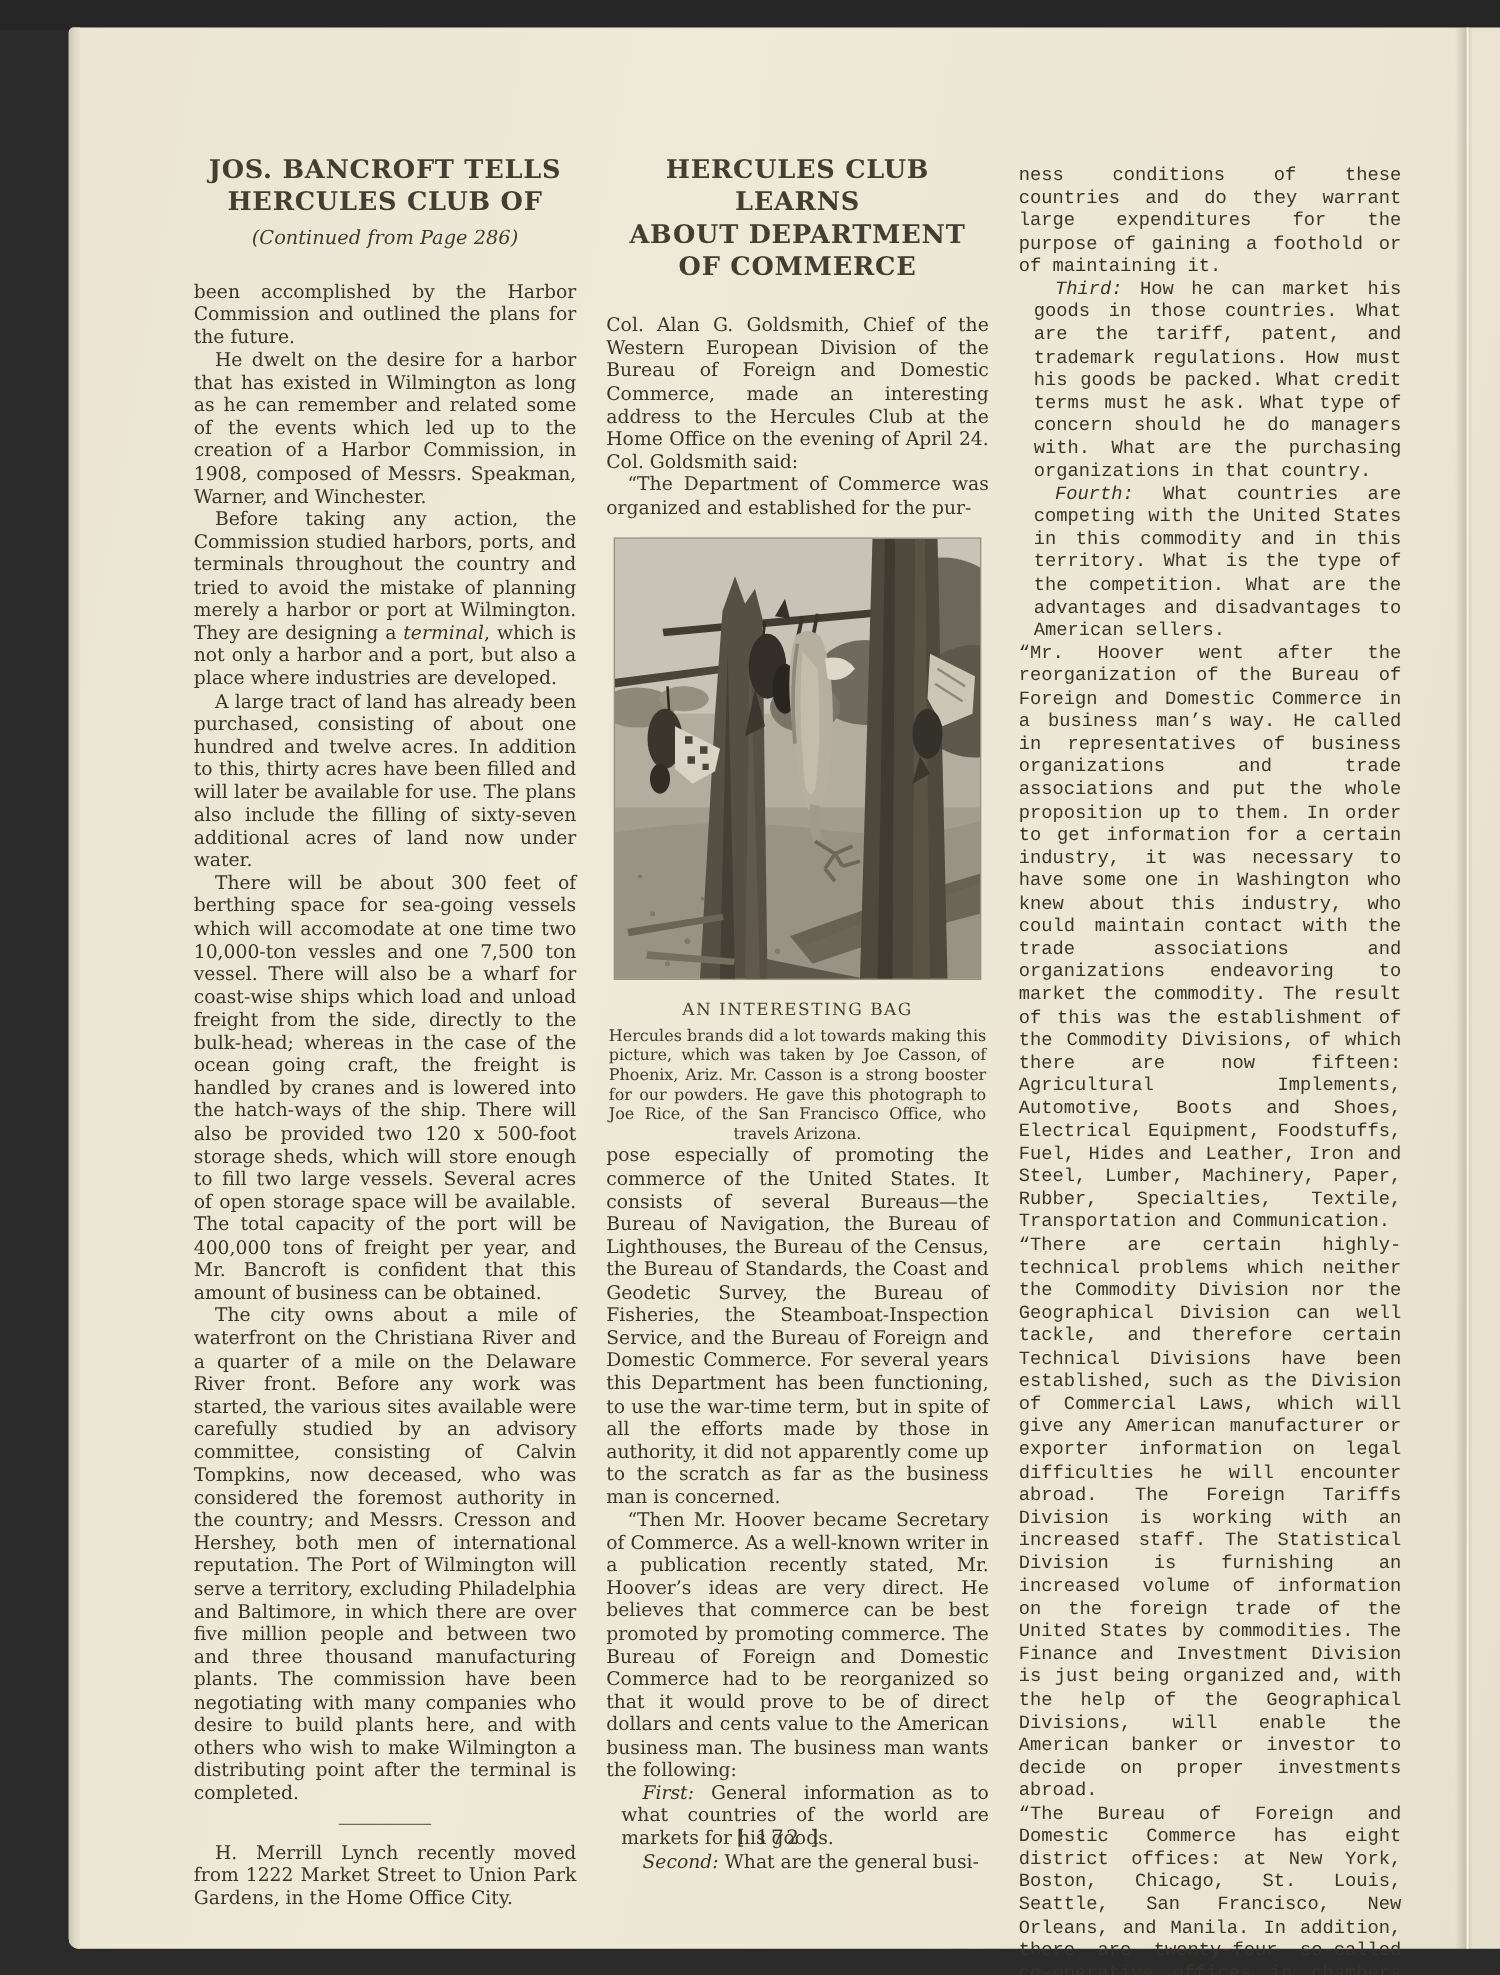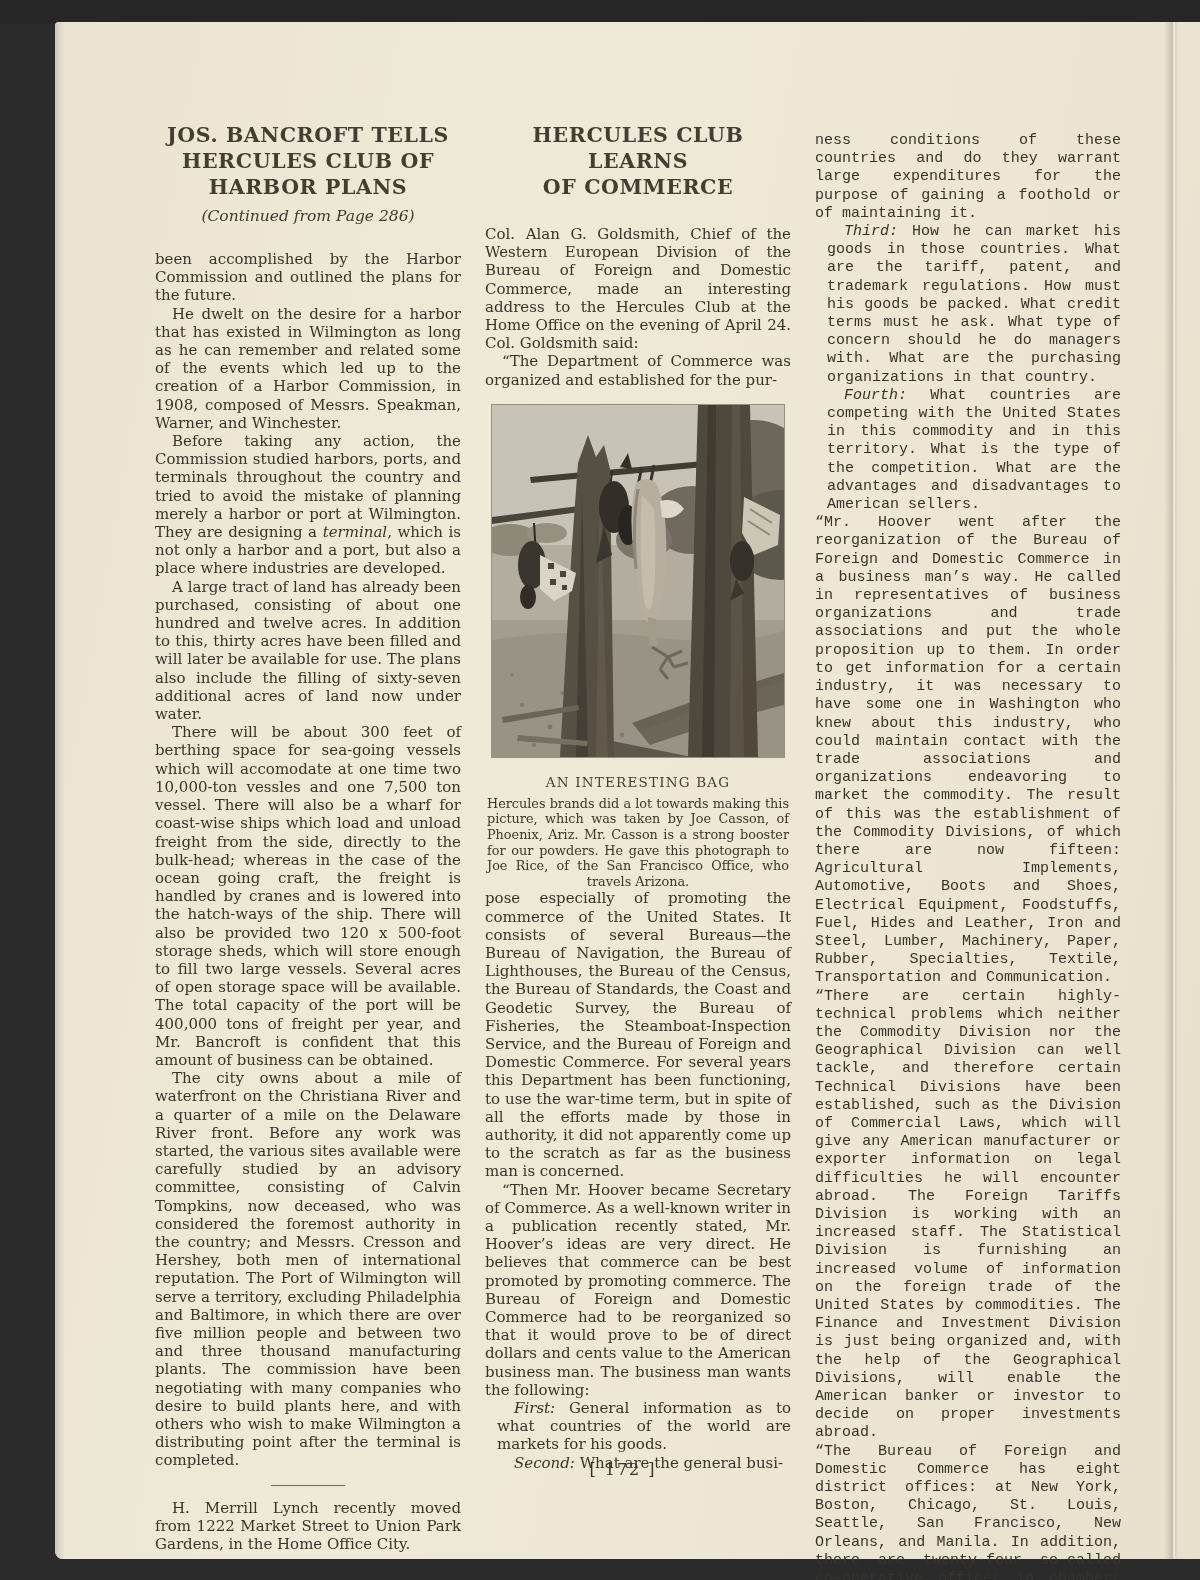--- a/index.html
+++ b/index.html
@@ -82,38 +82,38 @@
 <div class="page">
   <div class="page-edge"></div>
   <div class="crease"></div>
 
   <div class="content">
 
     <div class="col">
       <h1 class="headline">
         <div>JOS. BANCROFT TELLS</div>
         <div>HERCULES CLUB OF</div>
-        <div>HARBOR PLANS</div>
       </h1>
       <div class="subtitle">(Continued from Page 286)</div>
       <div class="bodytext">
         <p class="flush">been accomplished by the Harbor Commission and outlined the plans for the future.</p>
         <p>He dwelt on the desire for a harbor that has existed in Wilmington as long as he can remember and related some of the events which led up to the creation of a Harbor Commission, in 1908, composed of Messrs. Speakman, Warner, and Winchester.</p>
         <p><span>Before taking any action, the Commission studied harbors, ports, and terminals throughout the country and tried to avoid the mistake of planning merely a harbor or port at Wilmington. They are designing a </span><span class="em">terminal</span><span>, which is not only a harbor and a port, but also a place where industries are developed.</span></p>
         <p>A large tract of land has already been purchased, consisting of about one hundred and twelve acres.  In addition to this, thirty acres have been filled and will later be available for use. The plans also include the filling of sixty-seven additional acres of land now under water.</p>
         <p>There will be about 300 feet of berthing space for sea-going vessels which will accomodate at one time two 10,000-ton vessles and one 7,500 ton vessel. There will also be a wharf for coast-wise ships which load and unload freight from the side, directly to the bulk-head; whereas in the case of the ocean going craft, the freight is handled by cranes and is lowered into the hatch-ways of the ship. There will also be provided two 120 x 500-foot storage sheds, which will store enough to fill two large vessels. Several acres of open storage space will be available. The total capacity of the port will be 400,000 tons of freight per year, and Mr. Bancroft is confident that this amount of business can be obtained.</p>
         <p>The city owns about a mile of waterfront on the Christiana River and a quarter of a mile on the Delaware River front. Before any work was started, the various sites available were carefully studied by an advisory committee, consisting of Calvin Tompkins, now deceased, who was considered the foremost authority in the country; and Messrs. Cresson and Hershey, both men of international reputation. The Port of Wilmington will serve a territory, excluding Philadelphia and Baltimore, in which there are over five million people and between two and three thousand manufacturing plants.  The commission have been negotiating with many companies who desire to build plants here, and with others who wish to make Wilmington a distributing point after the terminal is completed.</p>
         <hr class="note-rule">
         <p>H. Merrill Lynch recently moved from 1222 Market Street to Union Park Gardens, in the Home Office City.</p>
       </div>
     </div>
 
     <div class="col">
       <h1 class="headline">
         <div>HERCULES CLUB LEARNS</div>
+        <div>ABOUT DEPARTMENT</div>
         <div>OF COMMERCE</div>
       </h1>
       <div class="bodytext">
         <p class="flush">Col. Alan G. Goldsmith, Chief of the Western European Division of the Bureau of Foreign and Domestic Commerce, made an interesting address to the Hercules Club at the Home Office on the evening of April 24.  Col. Goldsmith said:</p>
         <p>“The Department of Commerce was organized and established for the pur-</p>
 
         <div class="figure">
           <div class="photo-frame">
             <svg width="292" height="352" viewBox="0 0 292 352" xmlns="http://www.w3.org/2000/svg">
 

